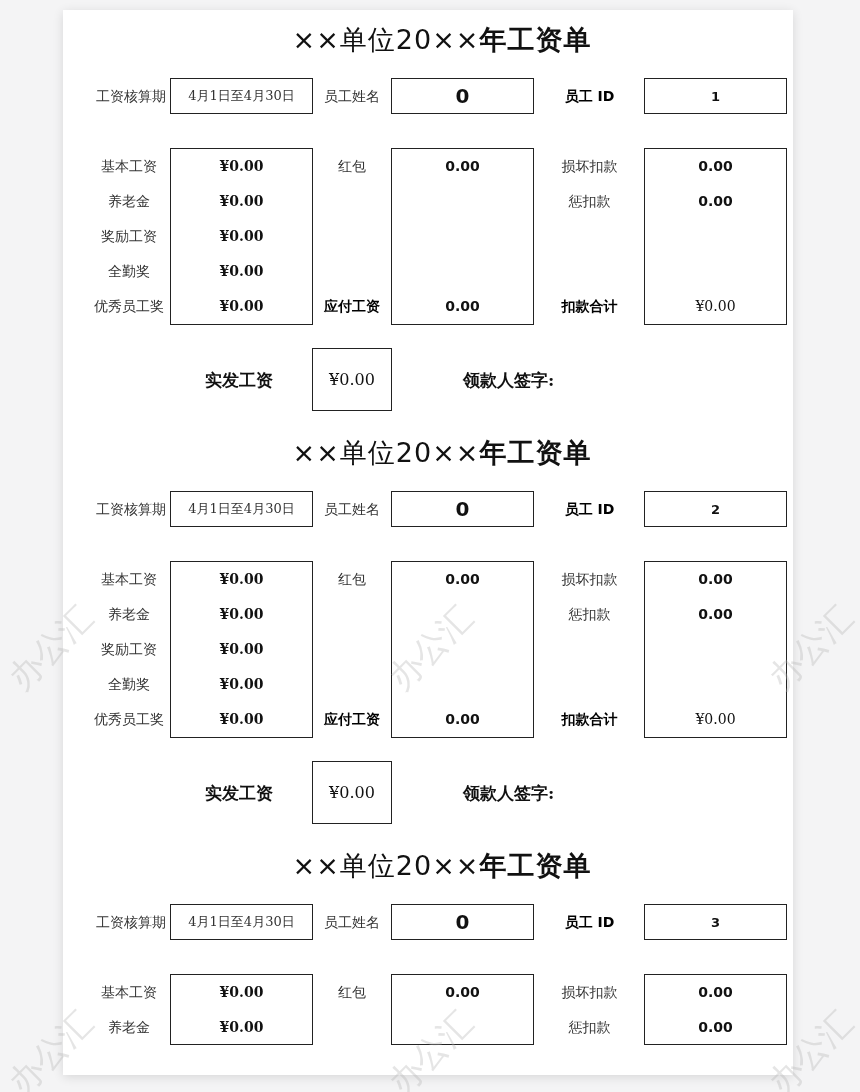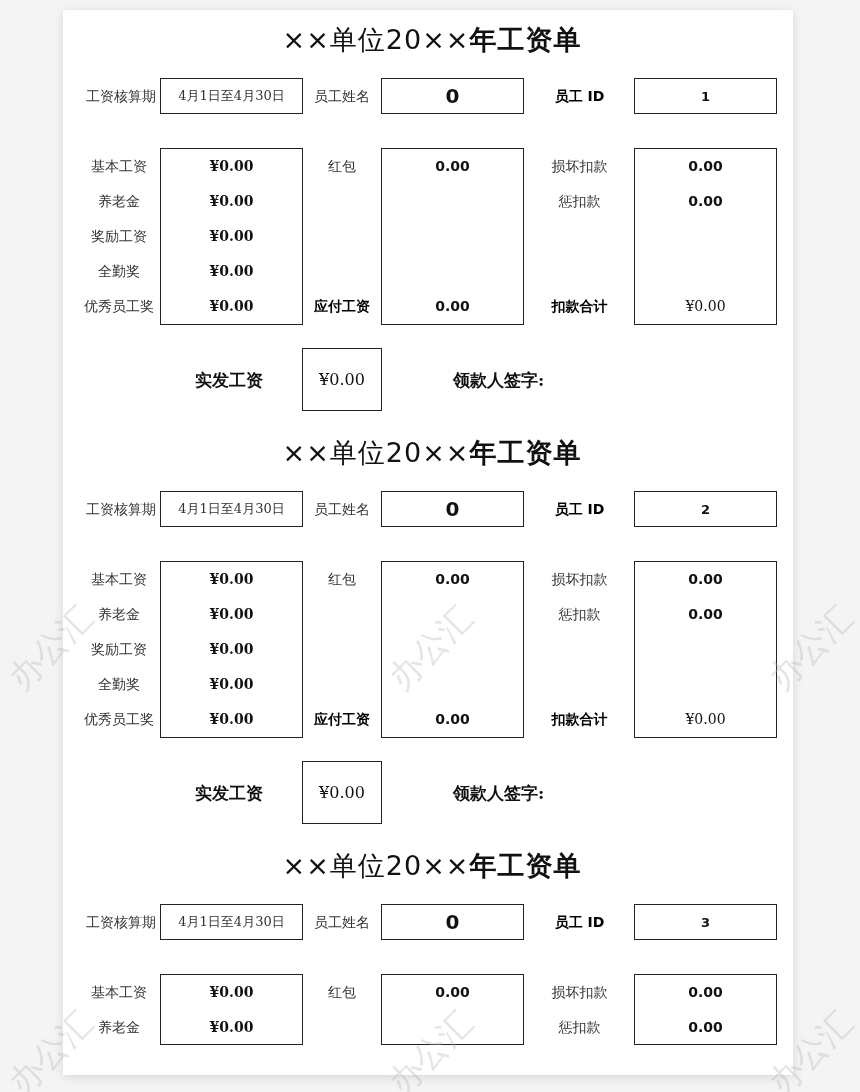--- a/index.html
+++ b/index.html
@@ -8,21 +8,21 @@
     background:#f4f4f5;
     font-family:"DejaVu Serif", serif;
     color:#111;
   }
   .page {
     position:absolute; left:63px; top:10px; width:730px; height:1065px;
     background:#fff;
     box-shadow:0 2px 10px rgba(0,0,0,0.12);
     overflow:hidden;
   }
-  .slip { position:absolute; left:4px; width:602px; height:413px; }
+  .slip { position:absolute; left:14px; width:602px; height:413px; }
   .title {
     position:absolute; left:0; width:730px; top:12px; text-align:center;
     font-family:"DejaVu Sans", sans-serif; font-size:27px; font-weight:normal;
     letter-spacing:1px; color:#111;
   }
   .title .bold { font-weight:bold; }
   .lbl {
     position:absolute; font-size:14px; color:#333; text-align:center;
     line-height:34px; height:34px; white-space:nowrap;
   }

